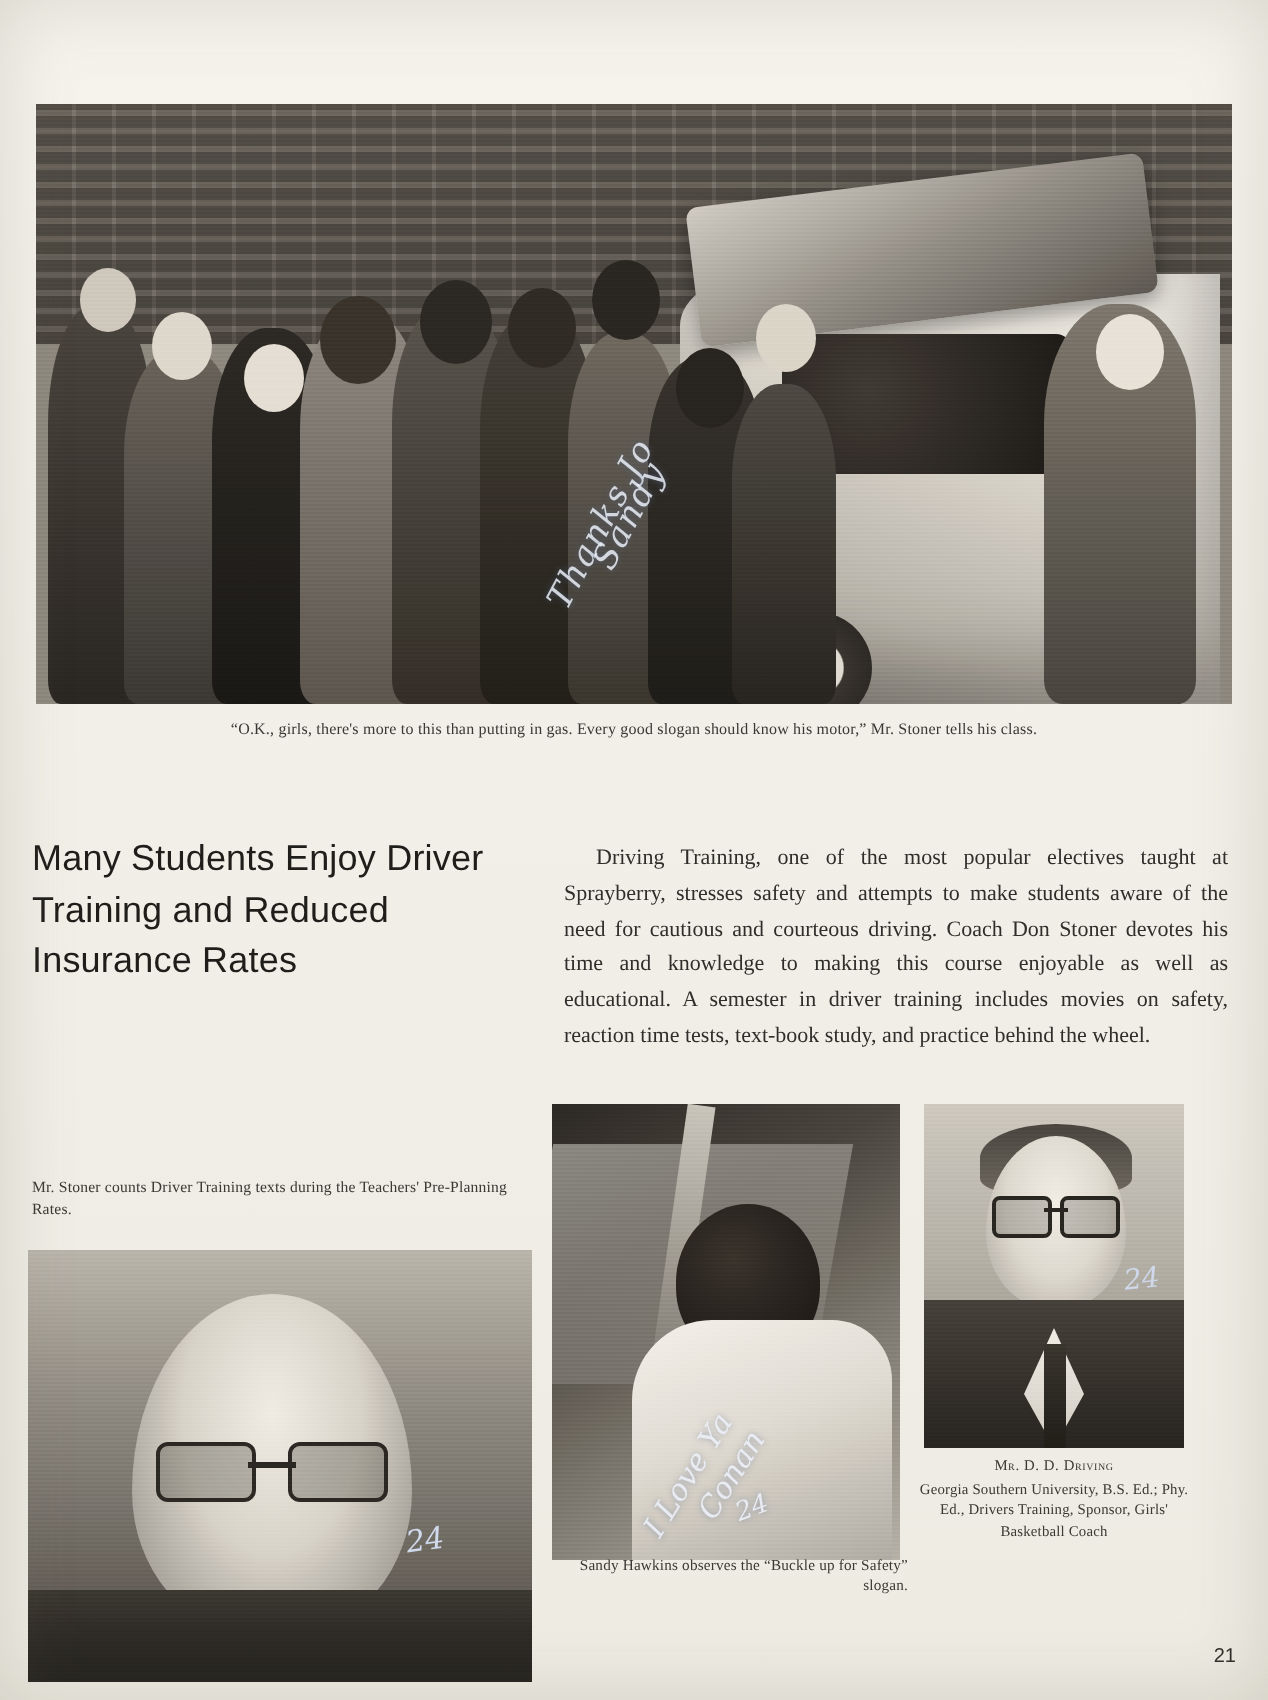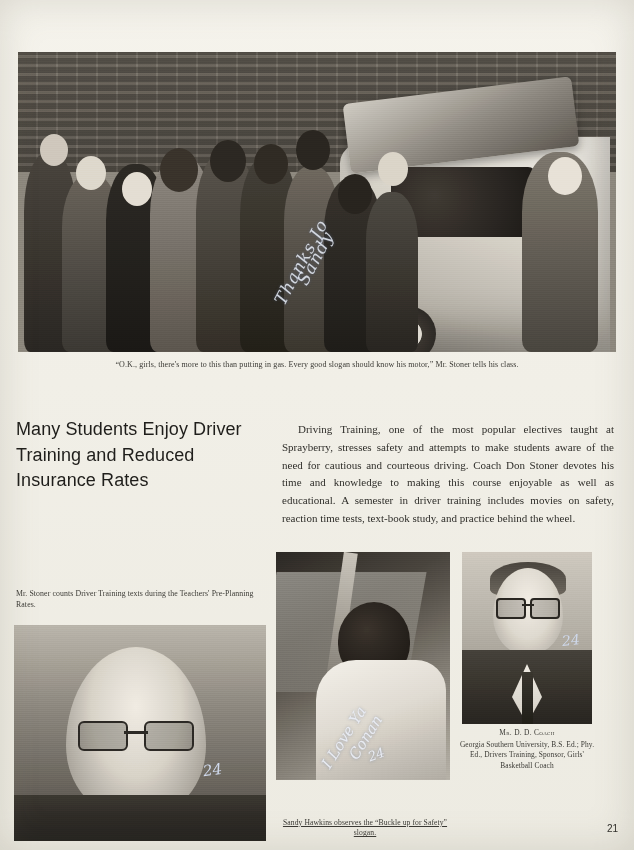--- a/index.html
+++ b/index.html
@@ -251,25 +251,24 @@
     font-family: "DejaVu Serif", serif;
     font-style: italic;
     font-size: 15px;
     line-height: 1.05;
     transform: rotate(-58deg);
     text-shadow: 0 0 3px rgba(90,110,150,0.5);
     white-space: nowrap;
   }
   #mid-caption {
     left: 276px;
-    top: 818px;
+    top: 778px;
     width: 178px;
-    text-align: center;
+    text-align: right;
     font-size: 7.6px;
-    text-decoration: underline;
   }
 
   
   #photo-right {
     left: 462px;
     top: 552px;
     width: 130px;
     height: 172px;
     background: linear-gradient(180deg, #cdc8be 0%, #b4afa5 45%, #8d887f 100%);
   }
@@ -448,20 +447,20 @@
       <span class="lens r"></span>
     </div>
     <div class="suit"></div>
     <div class="shirt-v"></div>
     <div class="tie"></div>
     <span class="mark">24</span>
     <div class="grain"></div>
   </div>
 
   <div class="caption" id="right-caption">
-    <span class="name">Mr. D. D. Coach</span>
+    <span class="name">Mr. D. D. Driving</span>
     <span>Georgia Southern University, B.S. Ed.; Phy. Ed., Drivers Training, Sponsor, Girls' Basketball Coach</span>
   </div>
 
   <div id="folio">21</div>
 
   <div class="edge"></div>
 </div>
 
 </body></html>

